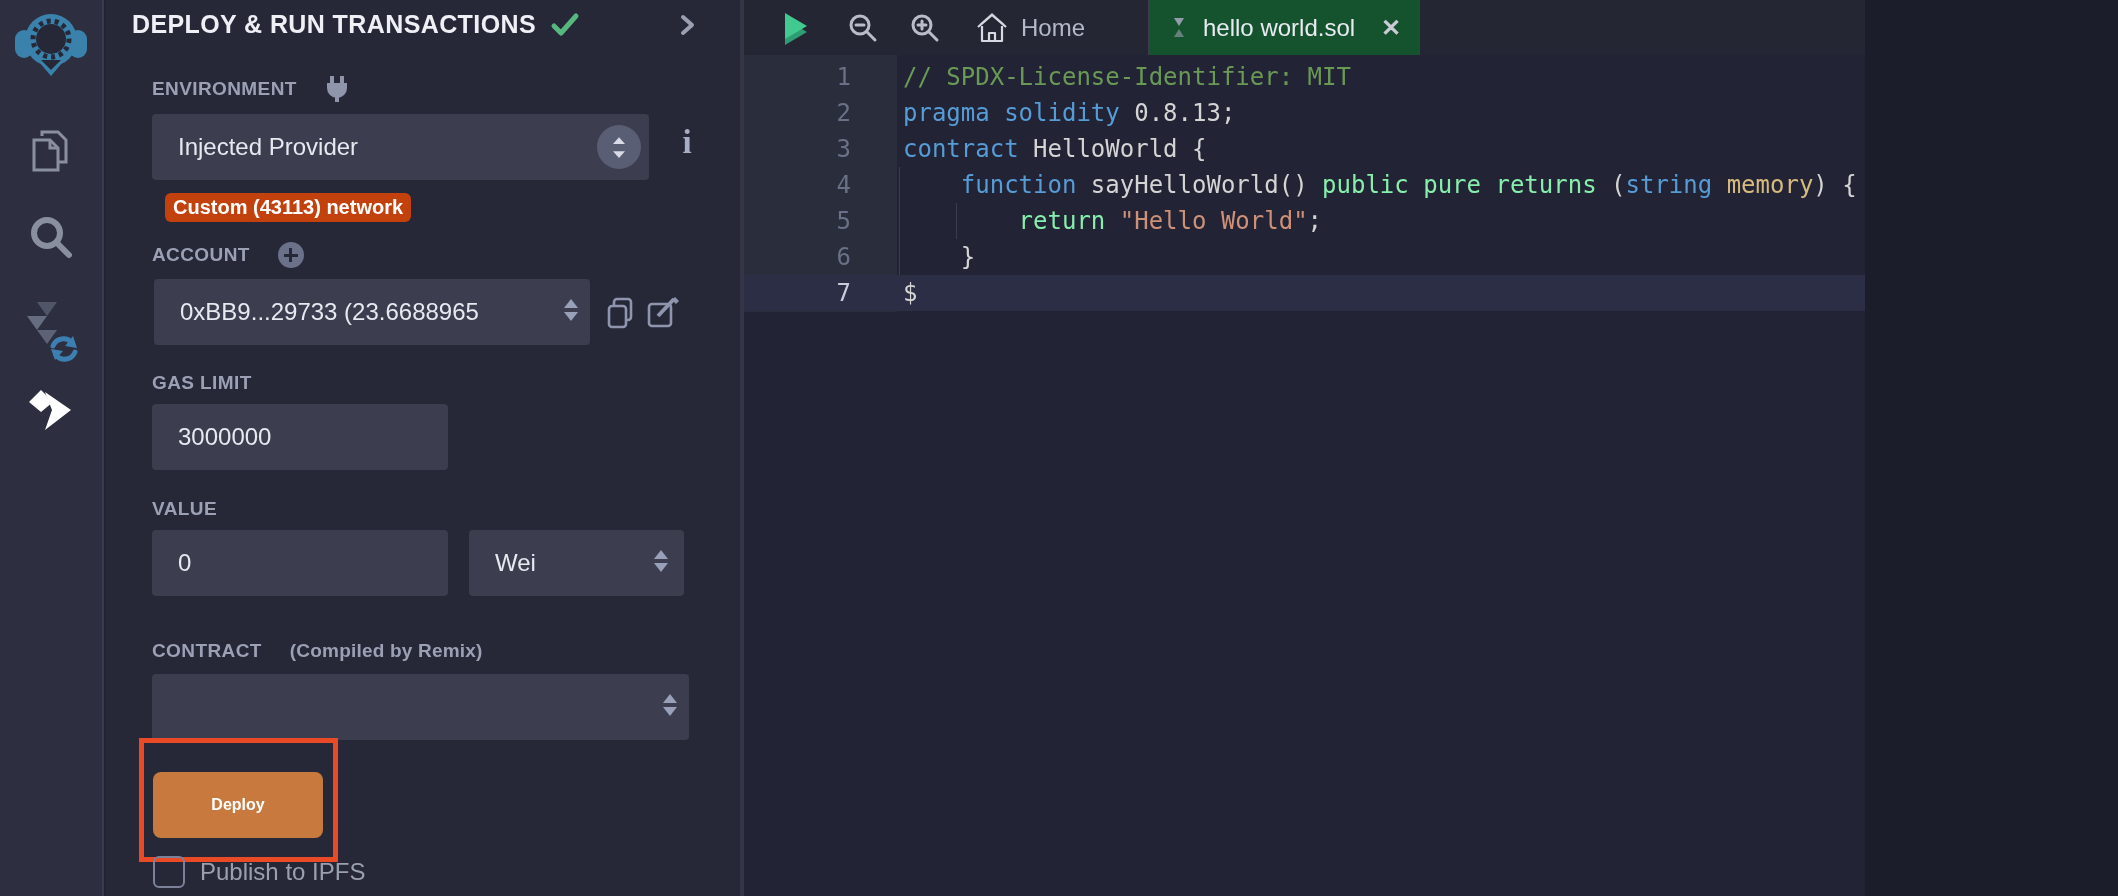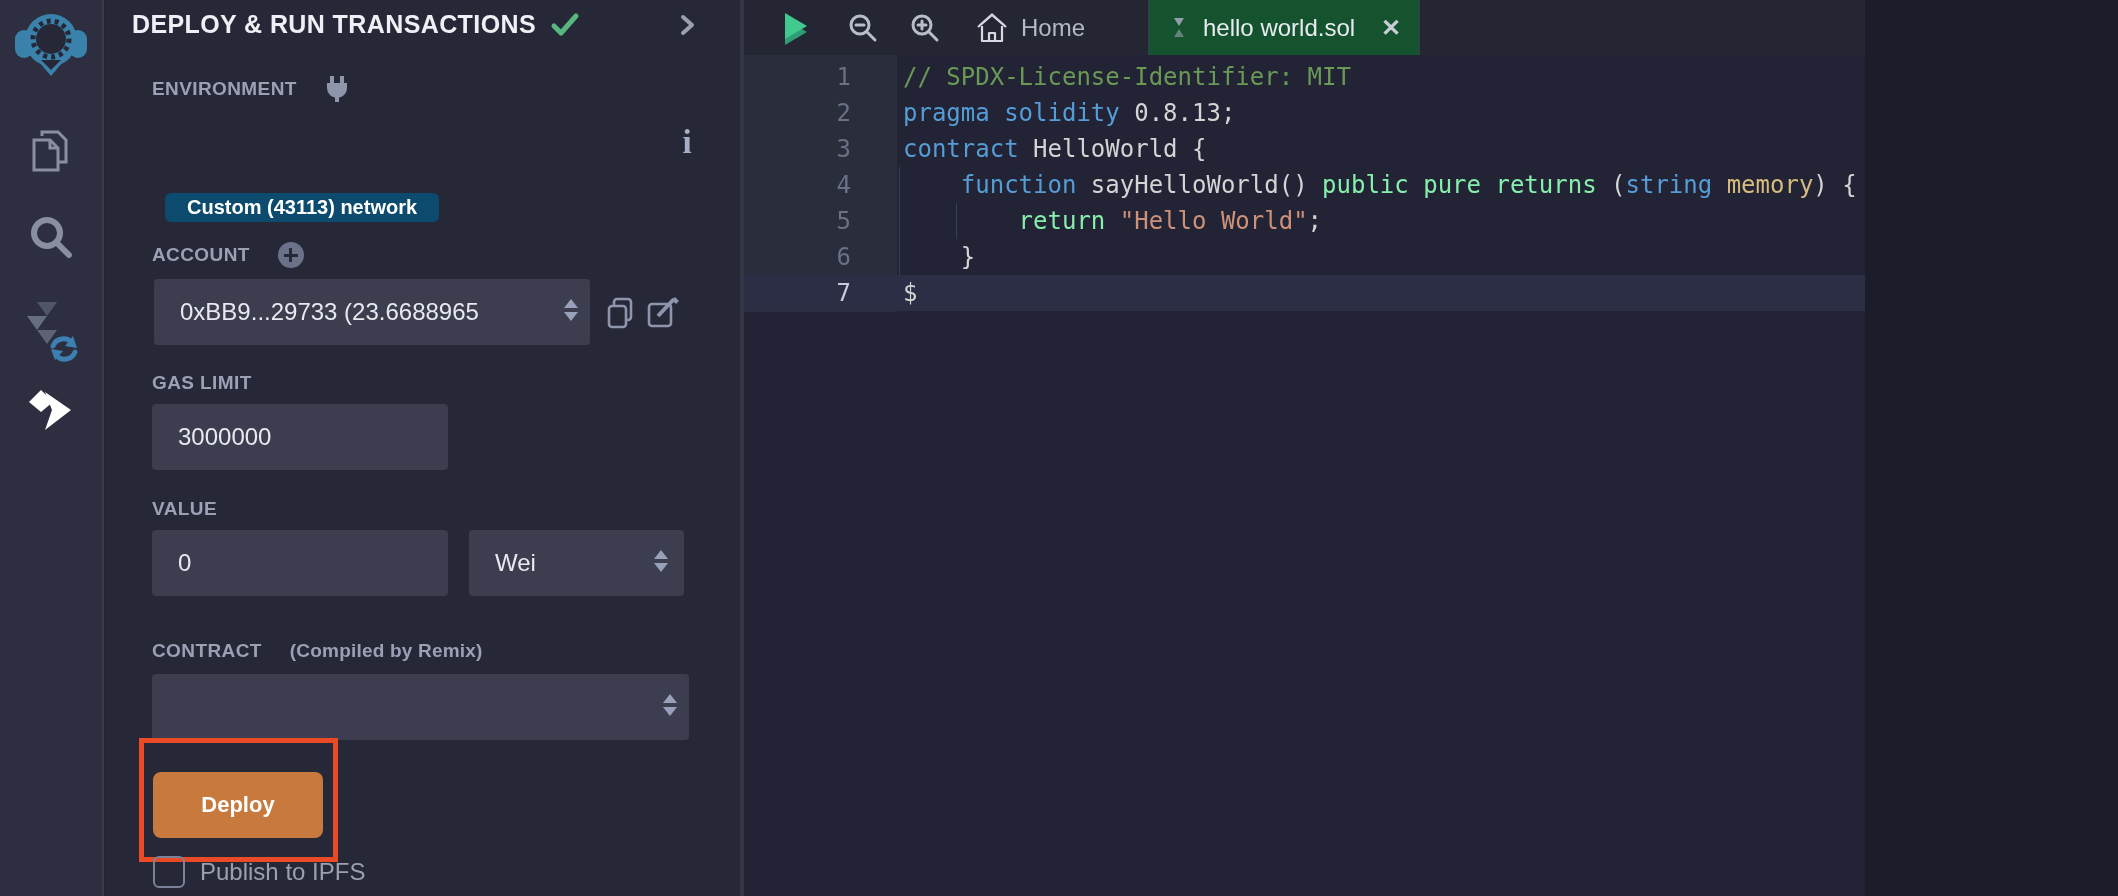--- a/index.html
+++ b/index.html
@@ -15,38 +15,38 @@
   
   .panel { position:absolute; left:106px; top:0; width:634px; height:896px; background:#262838; }
   .panel-title { position:absolute; left:26px; top:10px; display:flex; align-items:center; gap:14px;
                  color:#eef0f5; font-size:25px; font-weight:700; letter-spacing:.4px; }
   .title-chevron { position:absolute; left:572px; top:12px; }
   .lbl { position:absolute; display:flex; align-items:center; gap:28px;
          color:#9ba0b5; font-size:19px; font-weight:700; letter-spacing:.4px; }
   .lbl .sub { font-weight:700; letter-spacing:.2px; }
   .field { position:absolute; background:#3c3e4f; border-radius:4px; display:flex; align-items:center;
            color:#e6e9f0; font-size:24px; padding:0 26px; overflow:hidden; white-space:nowrap; cursor:pointer; }
-  .badge { position:absolute; left:59px; top:193px; background:#0c4a6e; color:#ffffff;
-           font-size:20px; font-weight:700; padding:3px 22px; border-radius:6px; }
+  .badge { position:absolute; left:59px; top:193px; background:#c2410c; color:#ffffff;
+           font-size:20px; font-weight:700; padding:3px 8px; border-radius:6px; }
   .circle-stepper { position:absolute; right:8px; top:11px; width:44px; height:44px; border-radius:50%;
                     background:#595e74; display:flex; flex-direction:column; align-items:center;
                     justify-content:center; gap:5px; }
   .tri-up   { width:0; height:0; border-left:8px solid transparent; border-right:8px solid transparent; border-bottom:9px solid #d9dce6; }
   .tri-down { width:0; height:0; border-left:8px solid transparent; border-right:8px solid transparent; border-top:9px solid #d9dce6; }
   .mini-stepper { display:flex; flex-direction:column; gap:4px; position:absolute; }
   .mini-stepper .u { width:0;height:0;border-left:7px solid transparent;border-right:7px solid transparent;border-bottom:9px solid #98a0ba; }
   .mini-stepper .d { width:0;height:0;border-left:7px solid transparent;border-right:7px solid transparent;border-top:9px solid #98a0ba; }
   .plus-circle { width:26px; height:26px; border-radius:50%; background:#6b7189; position:relative; }
   .plus-circle::before, .plus-circle::after { content:""; position:absolute; background:#262838; }
   .plus-circle::before { left:6px; top:11.5px; width:14px; height:3px; }
   .plus-circle::after  { left:11.5px; top:6px; width:3px; height:14px; }
   .info-i { position:absolute; left:566px; top:124px; width:30px; text-align:center;
             color:#a6adc4; font-family:"Liberation Serif", serif; font-weight:700; font-size:33px; cursor:pointer; }
   .deploy-btn { position:absolute; left:47px; top:772px; width:170px; height:66px; background:#c87a3e;
-                border:none; border-radius:8px; color:#ffffff; font-size:22px; font-weight:700;
+                border:none; border-radius:8px; color:#ffffff; font-size:16px; font-weight:700;
                 font-family:"Liberation Sans", sans-serif; cursor:pointer; }
   .red-rect { position:absolute; left:33px; top:738px; width:199px; height:124px;
               border:5px solid #ea4a26; pointer-events:none; }
   .checkbox { position:absolute; left:47px; top:856px; width:32px; height:32px;
               border:2px solid #7b8198; border-radius:6px; background:transparent; cursor:pointer; }
   .publish-lbl { position:absolute; left:94px; top:858px; color:#9aa0ae; font-size:24px; }
 
   
   .editor { position:absolute; left:740px; top:0; width:1378px; height:896px; background:#222435; }
   .editor .divider { position:absolute; left:0; top:0; width:4px; height:896px; background:#343648; }
@@ -142,20 +142,27 @@
 
     <div class="lbl" style="left:46px; top:76px;">
       <span>ENVIRONMENT</span>
       <svg width="24" height="26" viewBox="0 0 24 26" fill="#8f95aa">
         <rect x="5" y="0" width="4" height="8"></rect>
         <rect x="15" y="0" width="4" height="8"></rect>
         <path d="M2 7 h20 v5 a10 10 0 0 1 -20 0 z"></path>
         <rect x="10" y="19" width="4" height="7"></rect>
       </svg>
     </div>
+    <div class="field" style="left:46px; top:114px; width:497px; height:66px;">
+      <span>Injected Provider</span>
+      <span class="circle-stepper">
+        <span class="tri-up" style="transform:scale(.75)"></span>
+          <span class="tri-down" style="transform:scale(.75)"></span>
+      </span>
+    </div>
     <div class="info-i">i</div>
     <div class="badge">Custom (43113) network</div>
 
     <div class="lbl" style="left:46px; top:242px;">
       <span>ACCOUNT</span>
       <span class="plus-circle"></span>
     </div>
     <div class="field" style="left:48px; top:279px; width:436px; height:66px; padding-right:50px;">
       <span>0xBB9...29733 (23.6688965</span>
       <span class="mini-stepper" style="right:12px; top:20px;">

